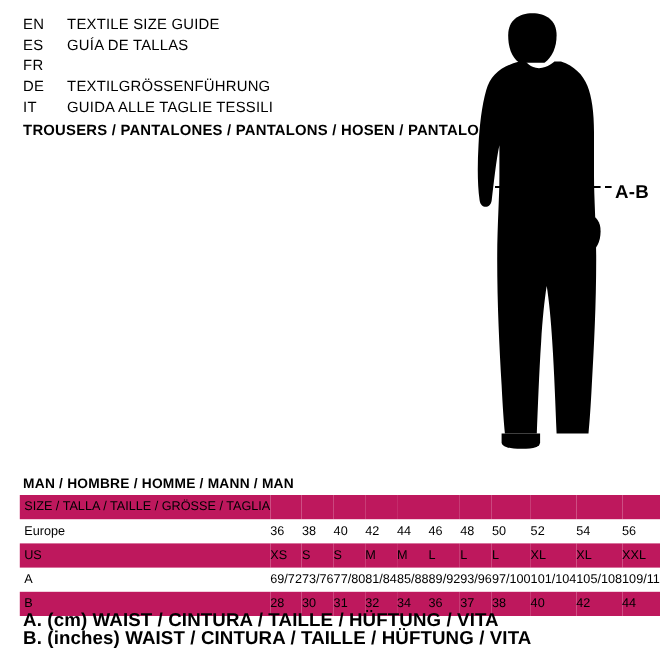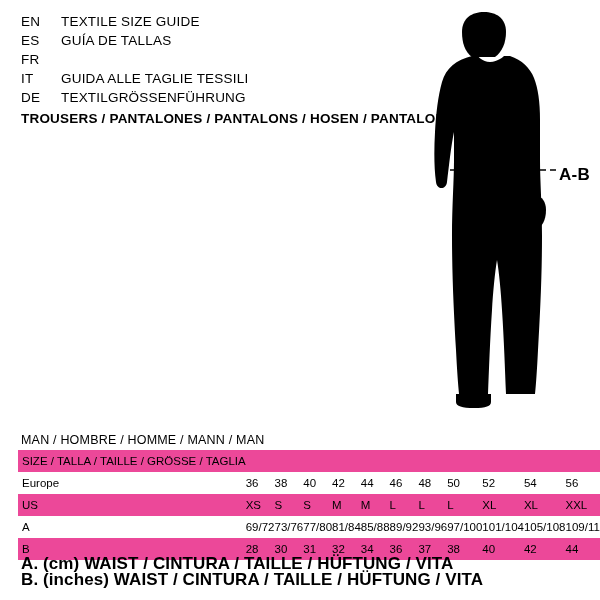--- a/index.html
+++ b/index.html
@@ -71,40 +71,40 @@
     font-weight: bold;
     letter-spacing: 0.3px;
   }
 
   
   .man-title {
     position: absolute;
     left: 21px;
     top: 433px;
     font-size: 12.5px;
-    font-weight: normal;
+    font-weight: bold;
     letter-spacing: 0.2px;
   }
 
   .size-table {
     position: absolute;
     left: 18px;
     top: 450px;
     width: 564px;
     border-collapse: collapse;
     font-size: 11.5px;
   }
   .size-table td {
     padding: 3px 0 3px 0;
     height: 16px;
     vertical-align: middle;
     white-space: nowrap;
   }
   .size-table tr.shaded td {
-    background: #ec4899;
+    background: #be185d;
   }
   .size-table td.lbl {
     width: 86px;
     padding-left: 4px;
     text-align: left;
   }
   .size-table td.val {
     width: 47.5px;
     text-align: left;
     margin-left: 40px;
@@ -134,26 +134,26 @@
       <span class="lang-text">TEXTILE SIZE GUIDE</span>
     </div>
     <div class="lang-row">
       <span class="lang-code">ES</span>
       <span class="lang-text">GUÍA DE TALLAS</span>
     </div>
     <div class="lang-row">
       <span class="lang-code">FR</span>
     </div>
     <div class="lang-row">
+      <span class="lang-code">DE</span>
+      <span class="lang-text">TEXTILGRÖSSENFÜHRUNG</span>
+    </div>
+    <div class="lang-row">
       <span class="lang-code">IT</span>
       <span class="lang-text">GUIDA ALLE TAGLIE TESSILI</span>
-    </div>
-    <div class="lang-row">
-      <span class="lang-code">DE</span>
-      <span class="lang-text">TEXTILGRÖSSENFÜHRUNG</span>
     </div>
   </div>
 
   <div class="section-title">TROUSERS / PANTALONES / PANTALONS / HOSEN / PANTALONI</div>
 
   <div class="figure-wrap">
     <svg class="figure-svg" width="200" height="400" viewBox="0 0 200 400">
 
       <path fill="#000000" d="M62,22 C62,8 72,2 84,2 C96,2 106,8 106,22 C106,33 102,42 95,47 L72,47 C65,42 62,33 62,22 Z"></path>
 

